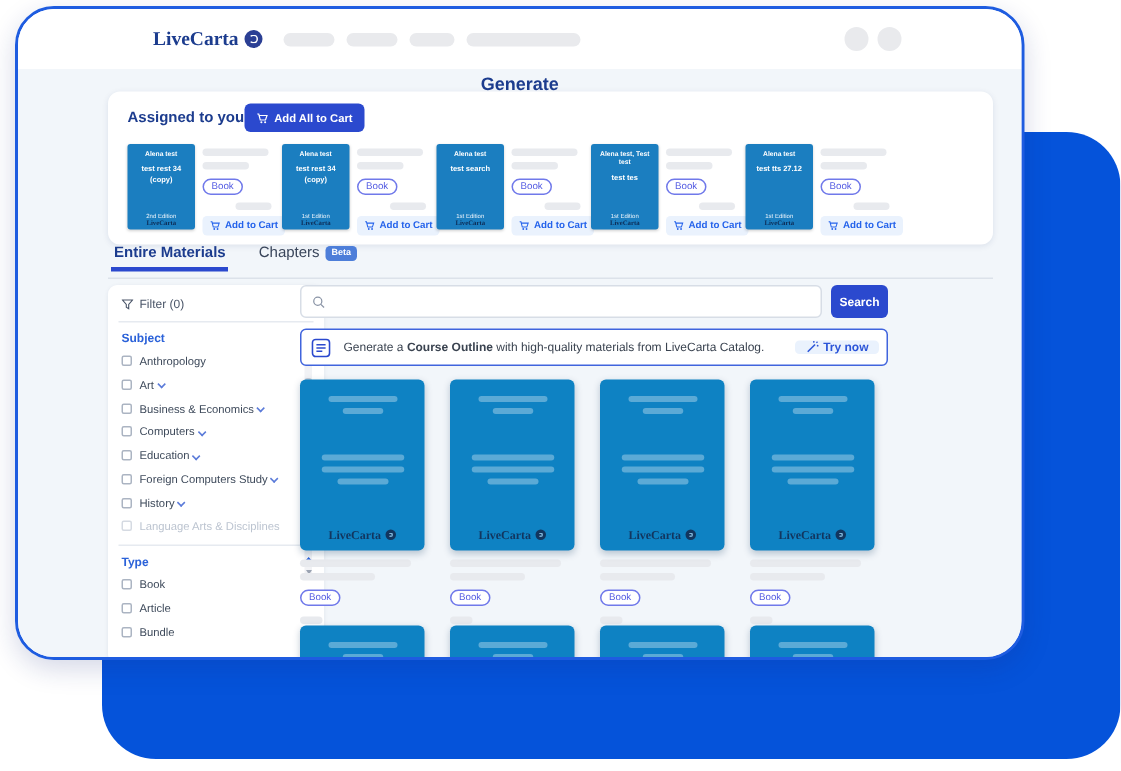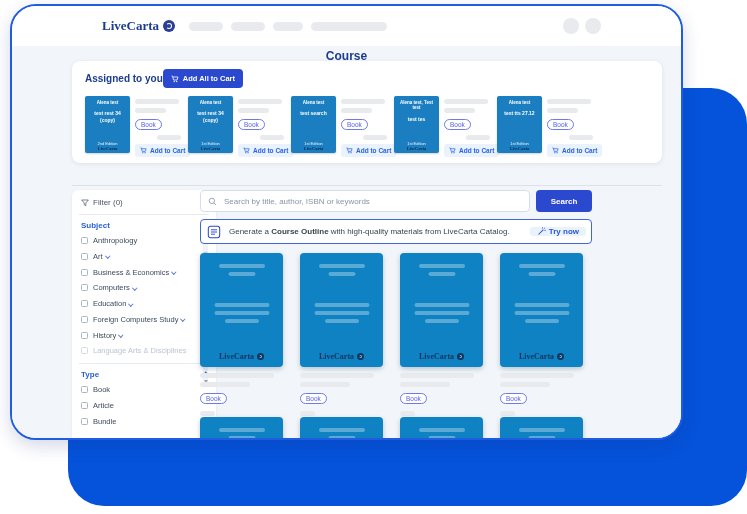--- a/index.html
+++ b/index.html
@@ -84,21 +84,21 @@
   .f-arrow.up{top:3px;border-bottom:3px solid #9AA3B2;}
   .f-arrow.down{bottom:3px;border-top:3px solid #9AA3B2;}
   
   .main{position:absolute;left:188px;top:144px;width:392px;}
   .search-row{display:flex;gap:6px;}
   .search-box{flex:1;height:22px;background:#fff;border:1px solid #D7DDE6;border-radius:4px;
               display:flex;align-items:center;padding:0 7px;gap:5px;}
   .search-box input{border:none;outline:none;flex:1;font-size:8px;color:#3A4350;
                     font-family:inherit;background:transparent;}
   .search-box input::placeholder{color:#8A94A6;}
-  .search-btn{width:56px;height:22px;justify-content:center;font-size:8px;border-radius:4px;}
+  .search-btn{width:38px;height:22px;justify-content:center;font-size:8px;border-radius:4px;}
   .banner{position:absolute;left:0;top:29px;width:392px;height:25px;background:#fff;
           border:1px solid #4064DD;border-radius:4px;display:flex;align-items:center;
           padding:0 5px 0 6px;gap:8px;}
   .banner-text{font-size:8px;color:#3A4350;flex:1;}
   .try-btn{margin-top:0;font-size:8px;padding:0 7px;color:#2C55D8;}
   
   .grid{position:absolute;left:0;top:63px;display:flex;}
   .g-col{width:100px;}
   .g-cover{position:relative;width:83px;height:114px;background:#0E82C3;border-radius:4px;
            box-shadow:0 2px 5px rgba(10,50,90,.25);cursor:pointer;}
@@ -140,21 +140,21 @@
         <span class="nav-pill"></span>
         <span class="nav-pill"></span>
       </div>
       <div class="avatars">
         <span class="avatar"></span>
         <span class="avatar"></span>
       </div>
     </div>
 
     <div class="content">
-      <div class="page-title">Course</div>
+      <div class="page-title">Generate</div>
 
       <section class="assigned">
         <div class="assigned-head">
           <span class="assigned-title">Assigned to you</span>
           <button class="btn-primary">
             <span class="icon">
               <svg width="8" height="8" viewBox="0 0 16 16">
                   <path d="M1 2h2l2 8h7l2-6H4" fill="none" stroke="#fff" stroke-width="1.6"></path>
                   <circle cx="6.5" cy="13" r="1.4" fill="#fff"></circle>
                   <circle cx="11.5" cy="13" r="1.4" fill="#fff"></circle>
@@ -276,20 +276,29 @@
                       <circle cx="11.5" cy="13" r="1.4" fill="#2563EB"></circle>
                     </svg></span>
                 <span>Add to Cart</span>
               </button>
             </div>
           </div>
 
         </div>
       </section>
 
+      <div class="tabs">
+        <div class="tab active">
+          <span>Entire Materials</span>
+        </div>
+        <div class="tab">
+          <span>Chapters</span>
+          <span class="beta">Beta</span>
+        </div>
+      </div>
       <div class="divider"></div>
 
       <aside class="sidebar">
         <div class="filter-head">
           <span class="icon">
             <svg width="8" height="8" viewBox="0 0 12 12">
                 <path d="M1 1.5h10L7.2 6v4.2L4.8 8.6V6z" fill="none" stroke="#4A5568" stroke-width="1.1"></path>
               </svg>
           </span>
           <span>Filter (0)</span>
@@ -364,21 +373,20 @@
 
       <main class="main">
         <div class="search-row">
           <div class="search-box">
             <span class="icon">
               <svg width="9" height="9" viewBox="0 0 14 14">
                   <circle cx="6" cy="6" r="4.2" fill="none" stroke="#8A94A6" stroke-width="1.3"></circle>
                   <line x1="9.2" y1="9.2" x2="12.5" y2="12.5" stroke="#8A94A6" stroke-width="1.3"></line>
                 </svg>
             </span>
-            <input type="text" placeholder="Search by title, author, ISBN or keywords" style="">
           </div>
           <button class="btn-primary search-btn">Search</button>
         </div>
 
         <div class="banner">
           <span class="icon">
             <svg width="14" height="14" viewBox="0 0 16 16">
                 <rect x="1.5" y="1.5" width="13" height="13" rx="2.5" fill="none" stroke="#2B49CE" stroke-width="1.2"></rect>
                 <line x1="4.5" y1="5.5" x2="11.5" y2="5.5" stroke="#2B49CE" stroke-width="1.1"></line>
                 <line x1="4.5" y1="8" x2="11.5" y2="8" stroke="#2B49CE" stroke-width="1.1"></line>

